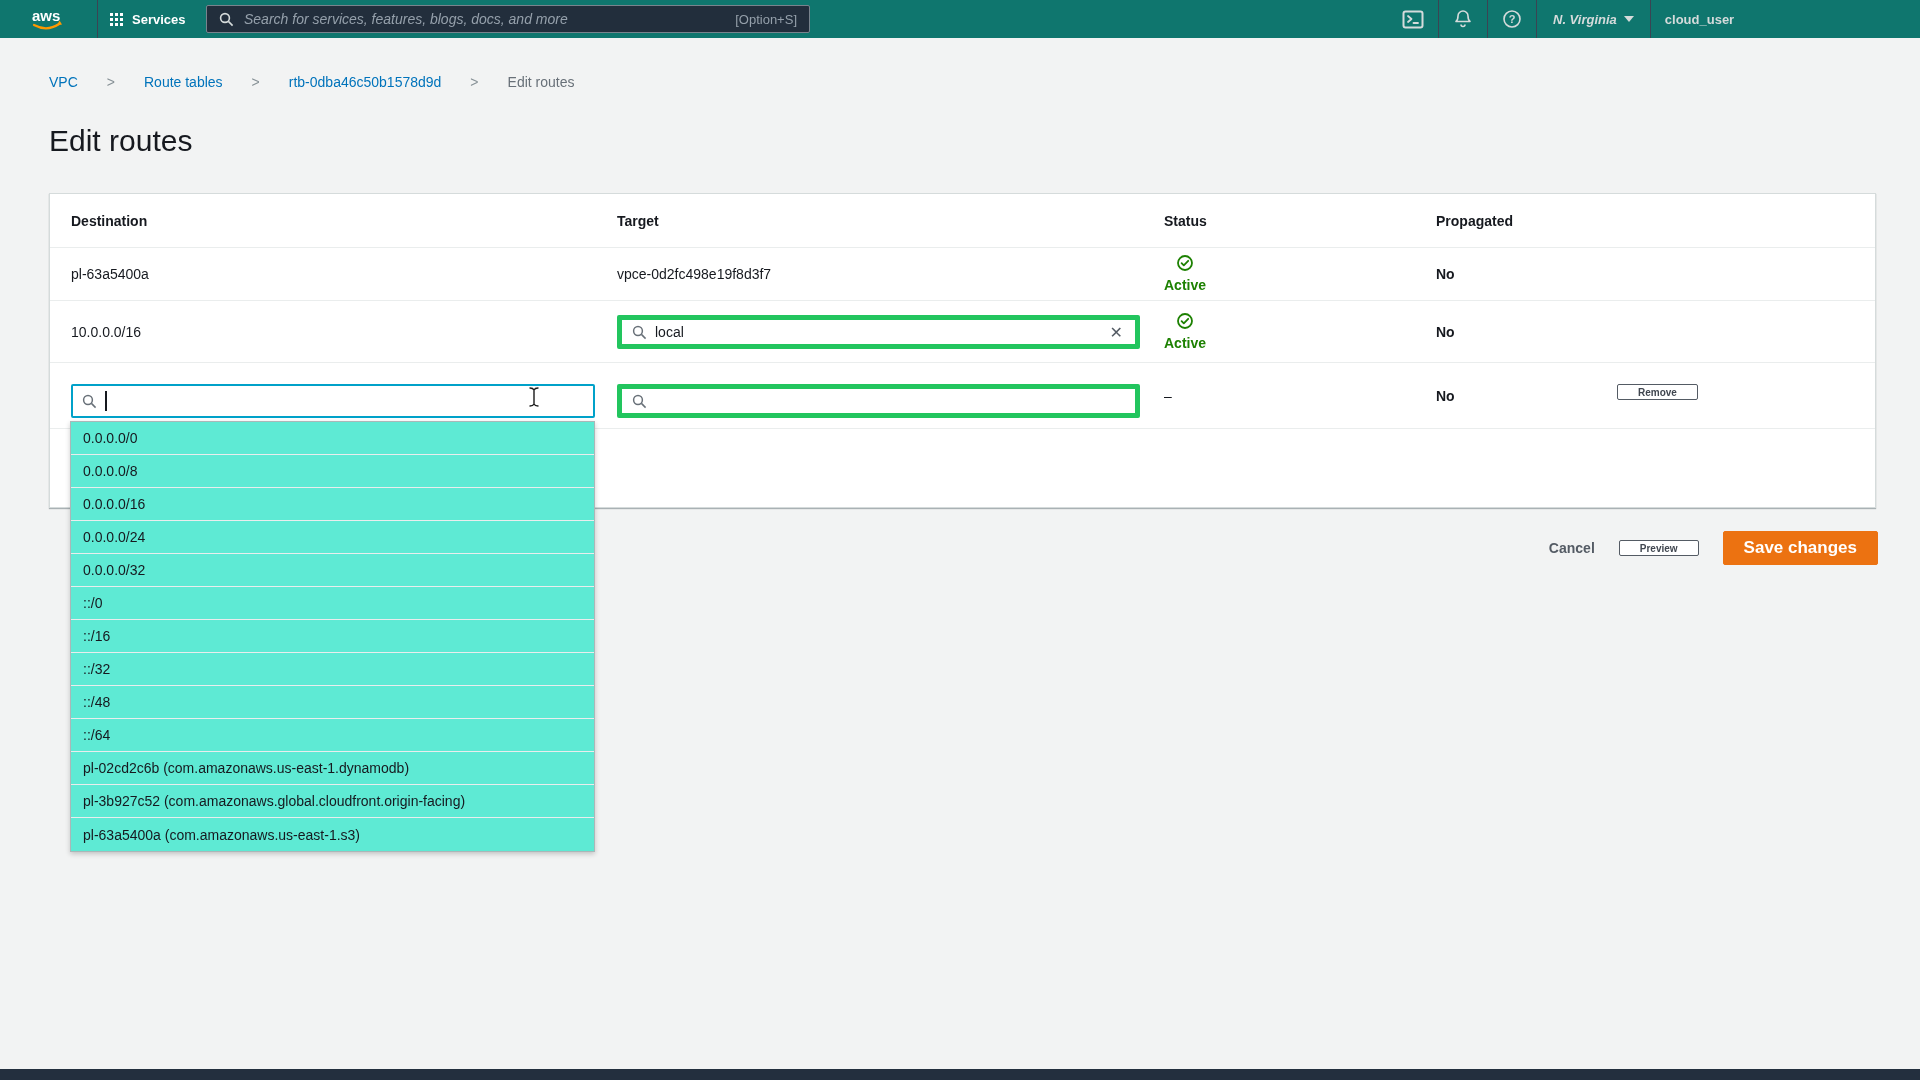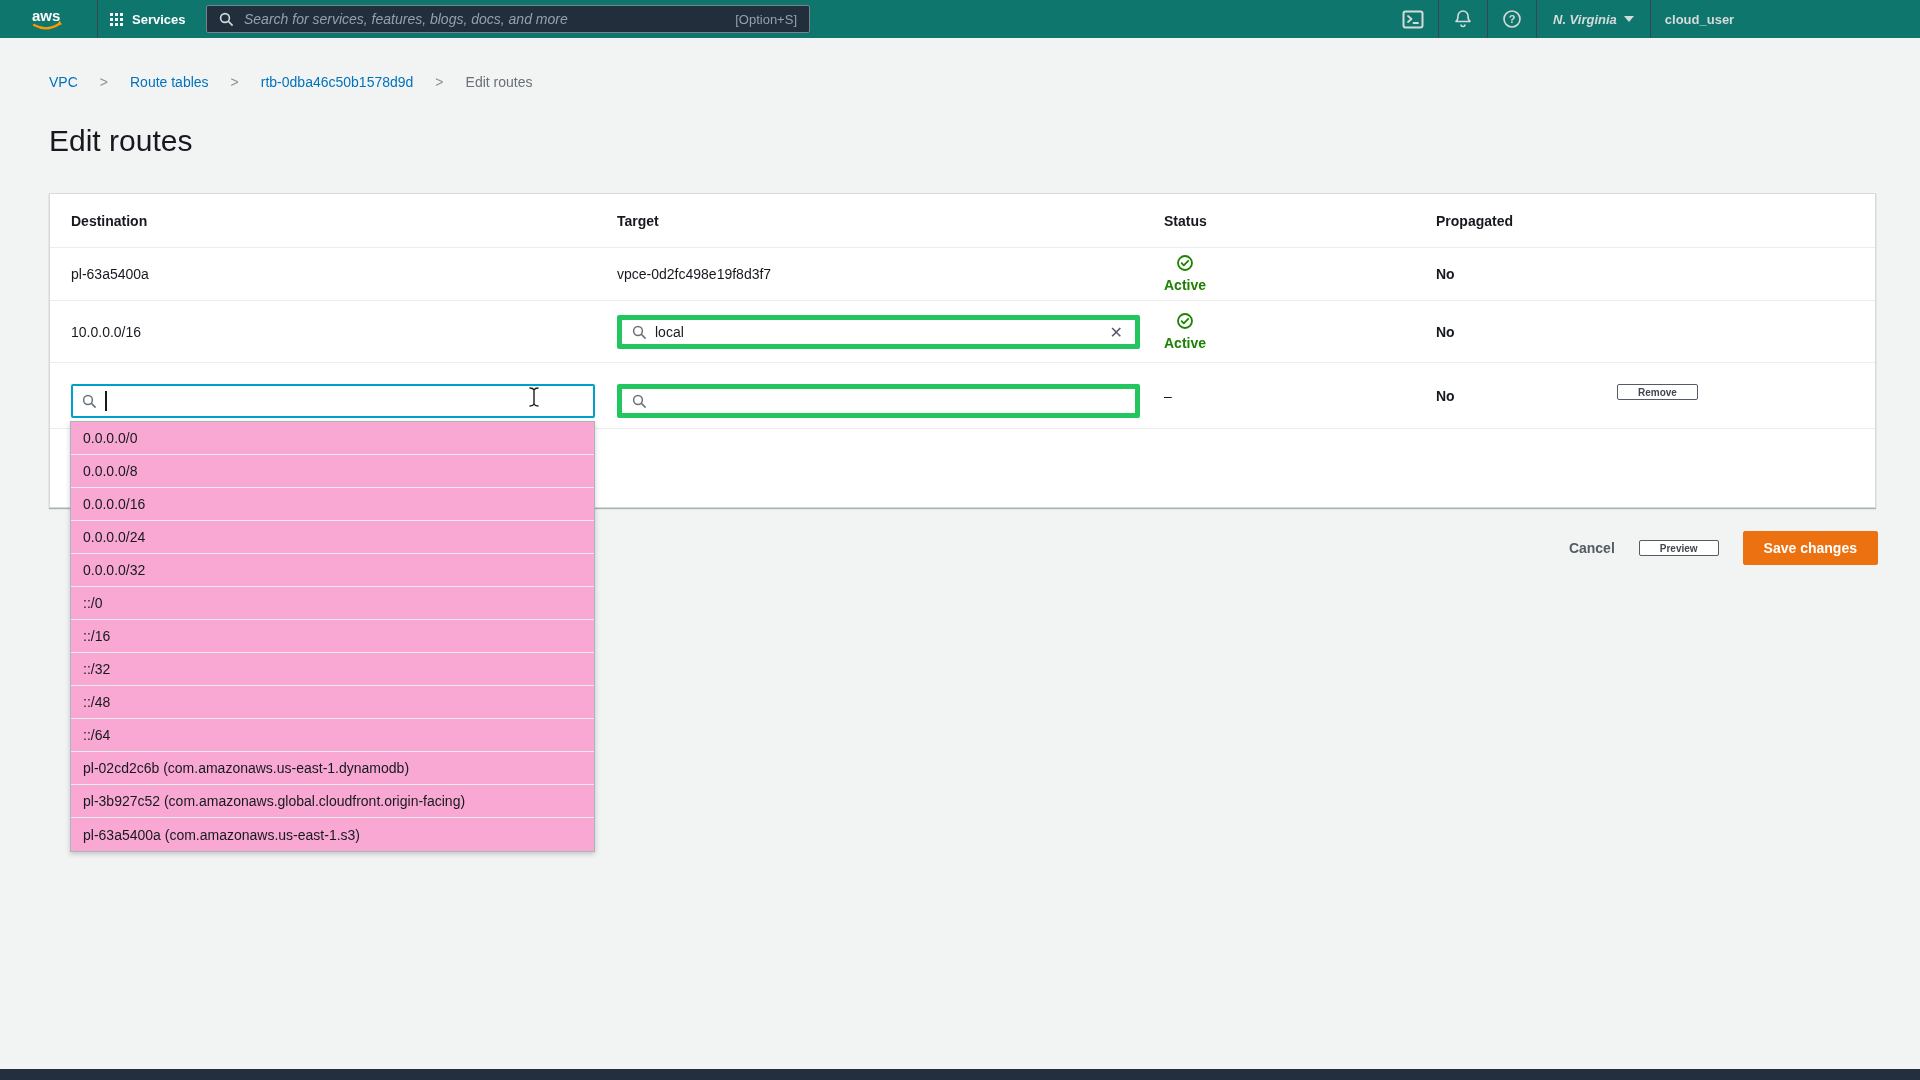--- a/index.html
+++ b/index.html
@@ -35,21 +35,21 @@
   .tb-shortcut { color:#95a0ab; font-size:13px; white-space:nowrap; }
   .tb-right { position:absolute; left:1388px; top:0; height:38px; display:flex; align-items:center; }
   .tb-iconbtn { height:38px; display:flex; align-items:center; justify-content:center; padding:0 14px; cursor:pointer; }
   .tb-region { display:flex; align-items:center; gap:7px; padding:0 16px; height:38px; cursor:pointer;font-style:italic; }
   .tb-region .lbl, .tb-user .lbl { color:#d5dbdb; font-size:13px; font-weight:700; }
   .caret-down { width:0; height:0; border-left:5px solid transparent; border-right:5px solid transparent; border-top:6px solid #d5dbdb; }
   .tb-user { padding:0 14px; height:38px; display:flex; align-items:center; cursor:pointer; }
 
   
   .breadcrumb {
-    position:absolute; left:49px; top:74px; display:flex; align-items:flex-start; gap:22px;
+    position:absolute; left:49px; top:74px; display:flex; align-items:flex-start; gap:29px;
     font-size:14px;
   }
   .breadcrumb a { color:#0073bb; text-decoration:none; cursor:pointer; }
   .crumb-sep { color:#879196; font-size:14px; }
   .crumb-current { color:#687078; }
 
   
   .page-title { position:absolute; left:49px; top:124px; font-size:30px; font-weight:500; color:#16191f; }
 
   
@@ -87,39 +87,39 @@
   .btn-secondary {
     height:16px; background:#ffffff; border:1px solid #545b64; border-radius:2px;
     font-size:10px; font-weight:700; color:#414750; padding:0 20px; cursor:pointer;
     font-family:"Liberation Sans", sans-serif; display:inline-flex; align-items:center;
   }
   .remove-btn { position:absolute; left:1567px; top:21px; }
 
   
   .dropdown {
     position:absolute; left:70px; top:421px; width:525px;
-    background:#f9a8d4; border:1px solid #aab7b8;
+    background:#5eead4; border:1px solid #aab7b8;
     box-shadow:0 2px 5px rgba(0,0,0,.2); z-index:20;
   }
   .dd-item {
     height:33px; display:flex; align-items:center; padding:0 12px;
     font-size:14px; color:#16191f; border-bottom:1px solid #eaeded; cursor:pointer;
     white-space:nowrap;
   }
   .dd-item:last-child { border-bottom:none; }
 
   
   .actions {
     position:absolute; top:531px; right:42px; height:34px;
     display:flex; align-items:center; gap:24px;
   }
   .cancel-link { color:#545b64; font-size:14px; font-weight:700; cursor:pointer; }
   .btn-primary {
     height:34px; background:#ec7211; border:1px solid #ec7211; border-radius:2px;
-    color:#ffffff; font-size:14px; font-weight:700; padding:0 20px; cursor:pointer;
+    color:#ffffff; font-size:17px; font-weight:700; padding:0 20px; cursor:pointer;
     font-family:"Liberation Sans", sans-serif; display:inline-flex; align-items:center;
   }
 
   
   .footerbar { position:absolute; left:0; bottom:0; width:1920px; height:11px; background:#232f3e; }
 
   
   .ibeam { position:absolute; left:527px; top:386px; z-index:40; pointer-events:none; }
 </style>
 </head>

